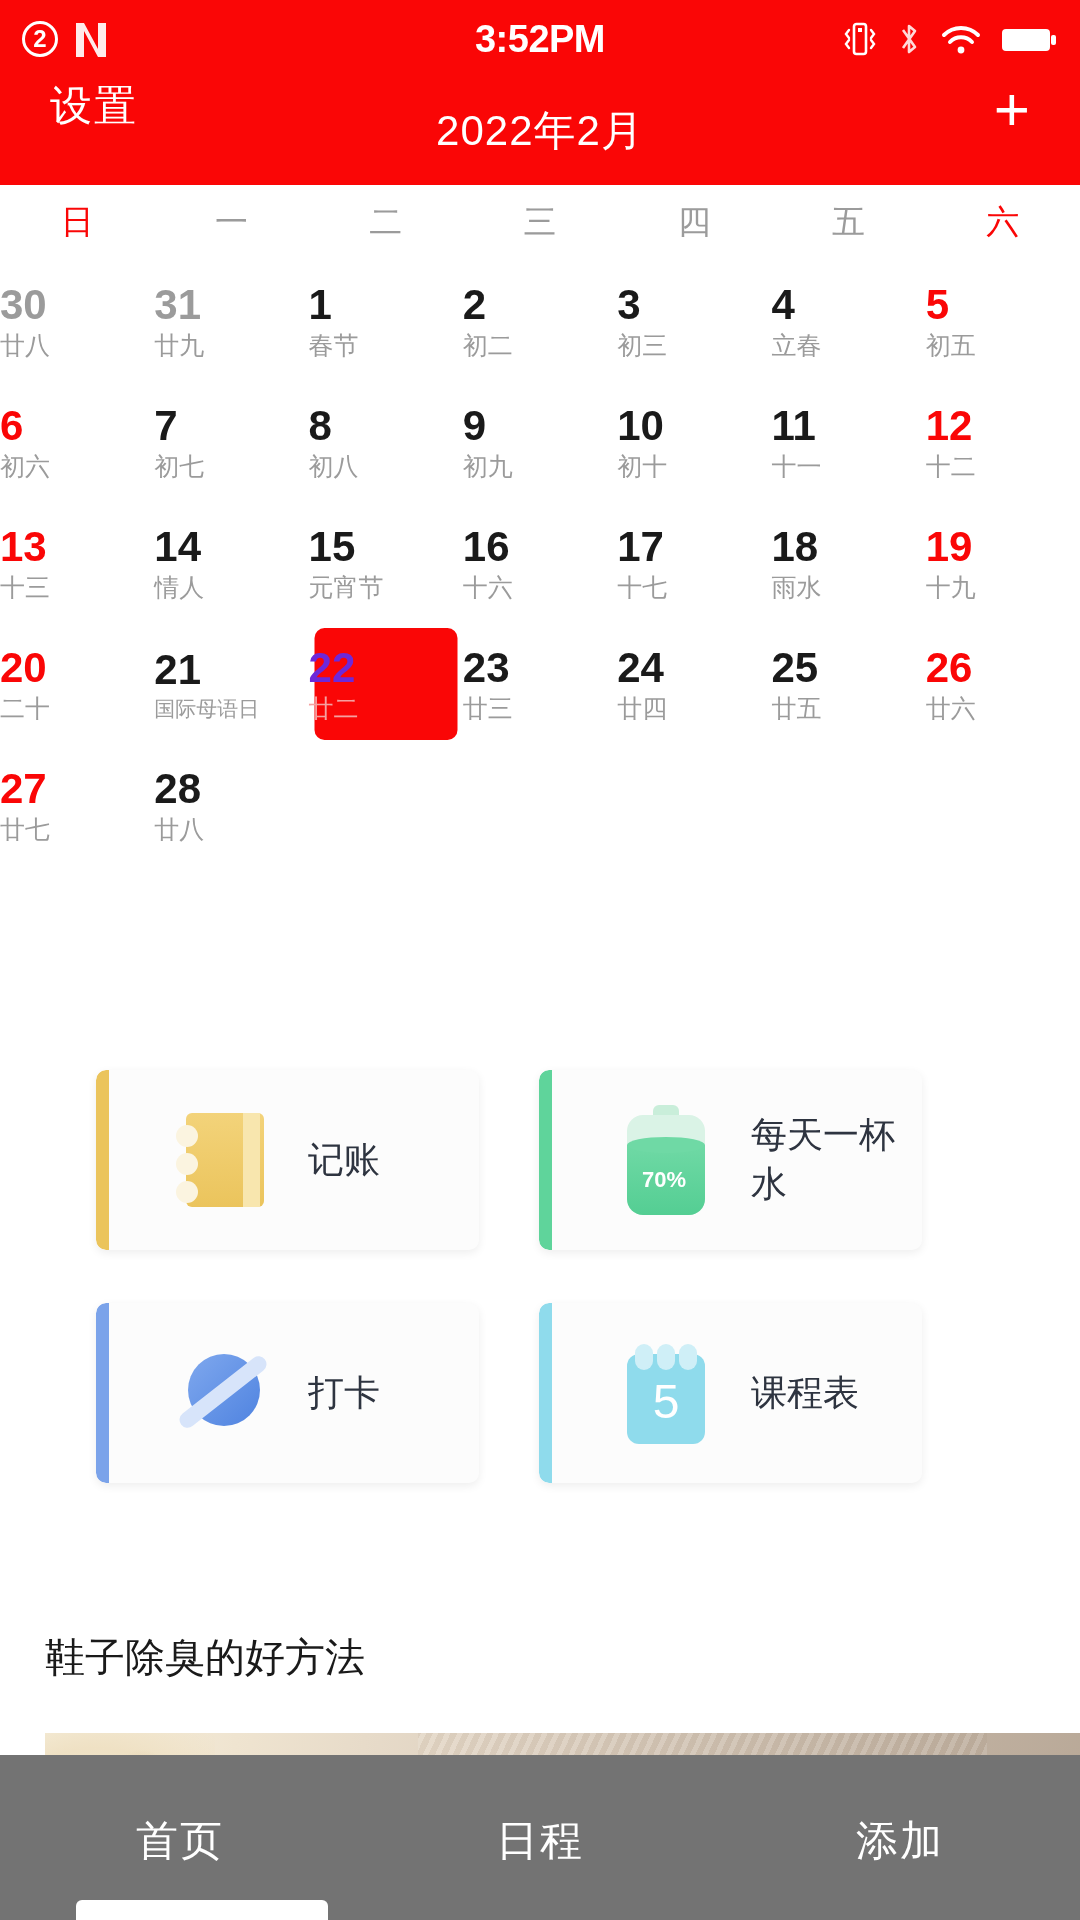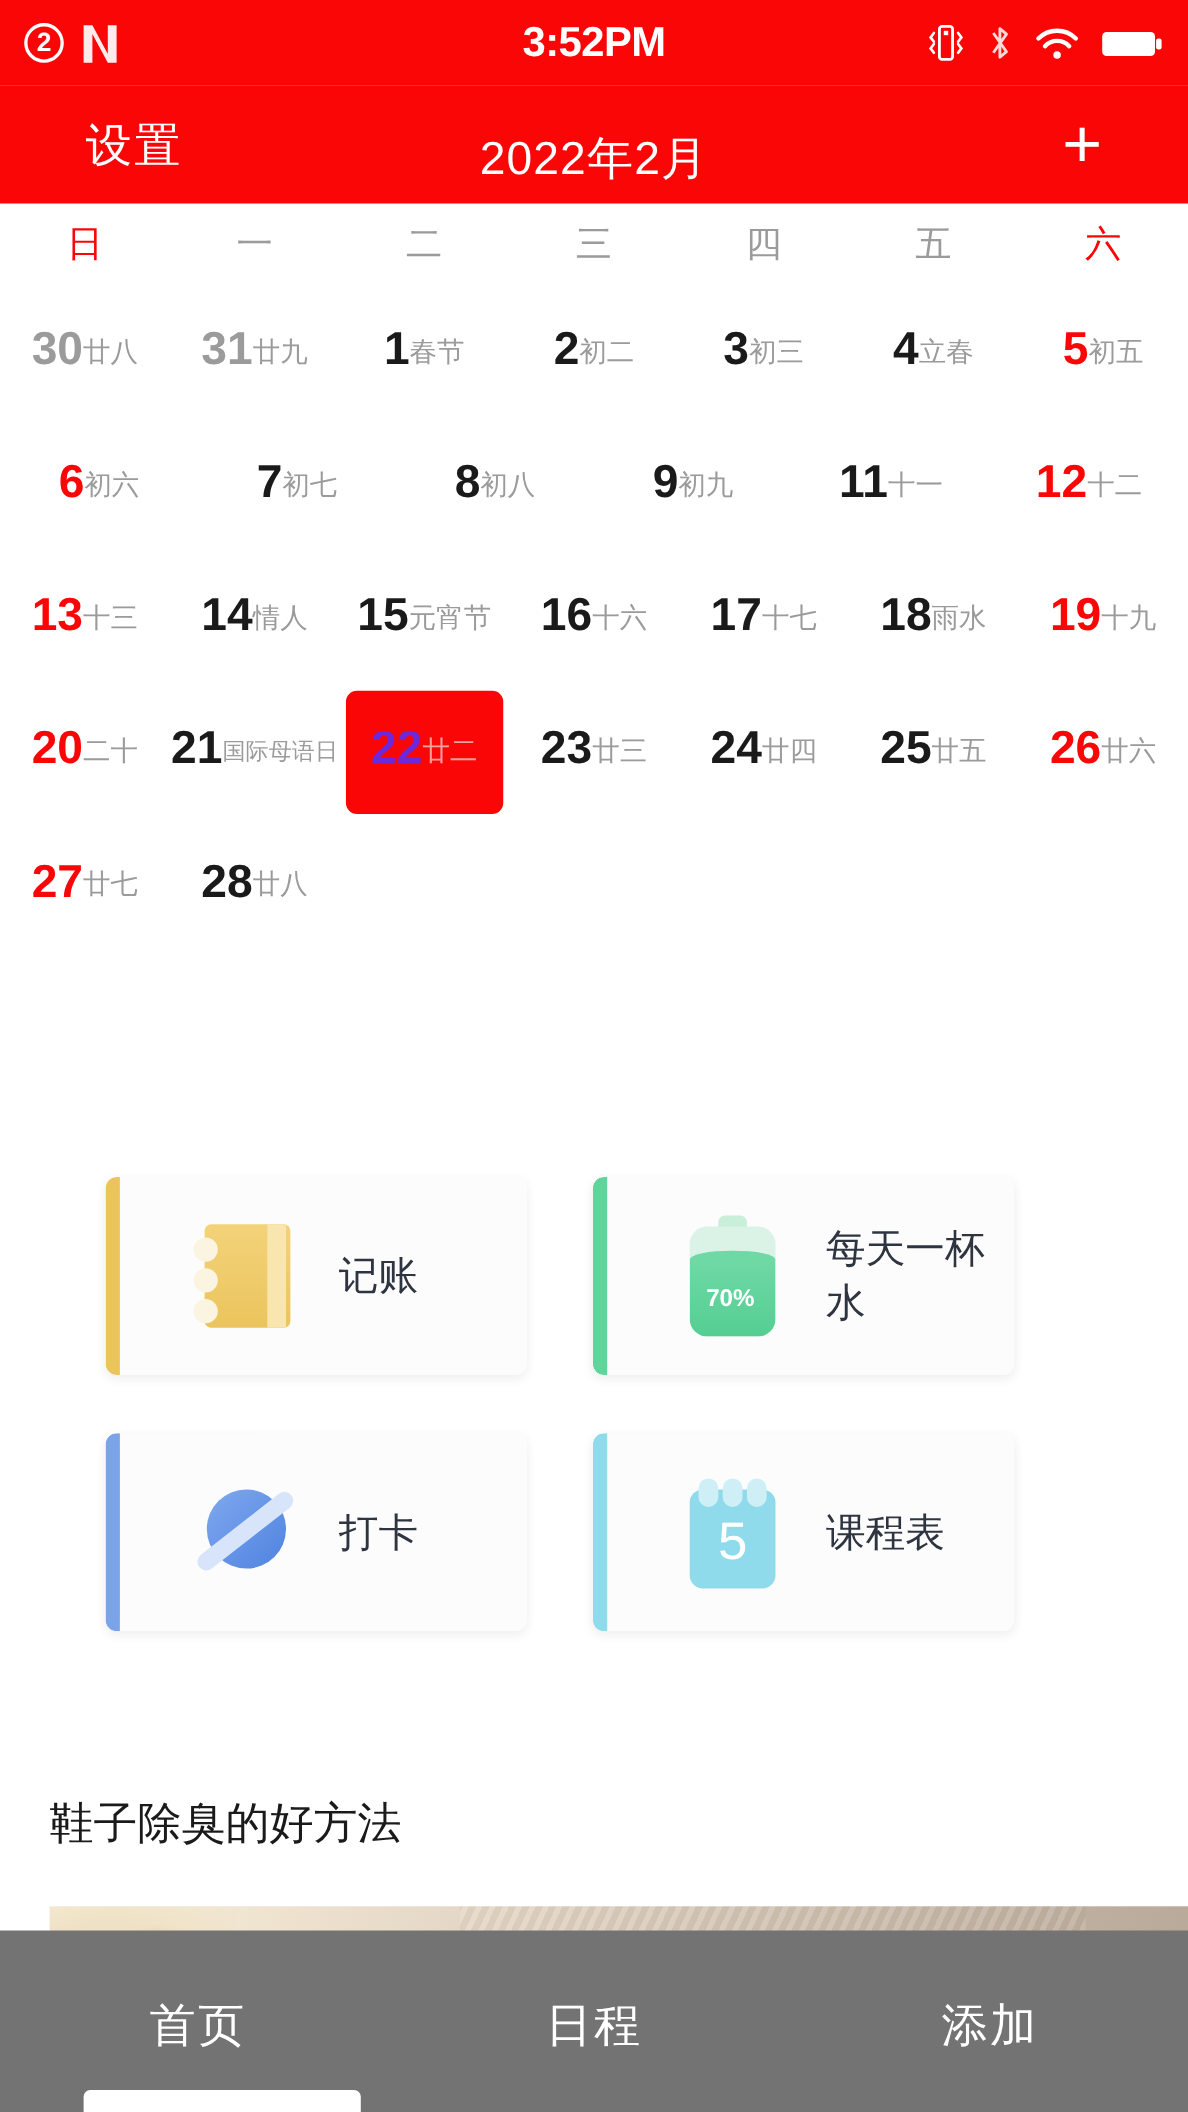--- a/index.html
+++ b/index.html
@@ -33,21 +33,21 @@
   .sb-right {
     margin-left:auto; display:flex; align-items:center; gap:18px;
     position:relative; z-index:2;
   }
   .sb-icon { display:flex; align-items:center; }
 
   
   .header {
     position:absolute; top:78px; left:0; width:1080px; height:107px;
     background:#FA0606; color:#fff;
-    display:flex; align-items:center; padding:0 78px;
+    display:flex; align-items:flex-start; padding:0 50px;
   }
   .hdr-settings { font-size:42px; letter-spacing:2px; }
   .hdr-title {
     position:absolute; left:0; right:0; text-align:center;
     font-size:42px; letter-spacing:1px;margin-top:25px;
   }
   .hdr-plus {
     margin-left:auto; position:relative; z-index:2;
     font-size:62px; font-weight:300; line-height:1;
   }
@@ -58,21 +58,21 @@
   .weekhead { height:75px; }
   .weekhead .cell {
     flex:1; display:flex; align-items:center; justify-content:center;
     font-size:33px; color:#9b9b9b;
   }
   .weekhead .cell.we { color:#FA0606; }
 
   .daysrow { height:121px; }
   .daycell {
     flex:1; position:relative;
-    display:flex; flex-direction:row; align-items:center; justify-content:center;
+    display:flex; flex-direction:column; align-items:flex-start; justify-content:center;
   }
   .daycell .sel-bg {
     position:absolute; width:143px; height:112px; border-radius:10px;
     background:#FA0606; top:5px; left:50%; transform:translateX(-50%);
   }
   .daycell .num {
     position:relative; z-index:2;
     font-size:42px; font-weight:bold; color:#1a1a1a;
     line-height:1.05; margin-bottom:6px;
   }
@@ -311,20 +311,24 @@
           </div>
           <div class="daycell">
             <div class="num">8</div>
             <div class="lunar">初八</div>
           </div>
           <div class="daycell">
             <div class="num">9</div>
             <div class="lunar">初九</div>
           </div>
           <div class="daycell">
+            <div class="num">10</div>
+            <div class="lunar">初十</div>
+          </div>
+          <div class="daycell">
             <div class="num">11</div>
             <div class="lunar">十一</div>
           </div>
           <div class="daycell weekend">
             <div class="num">12</div>
             <div class="lunar">十二</div>
           </div>
         </div>
         <div class="weekrow daysrow">
           <div class="daycell weekend">

